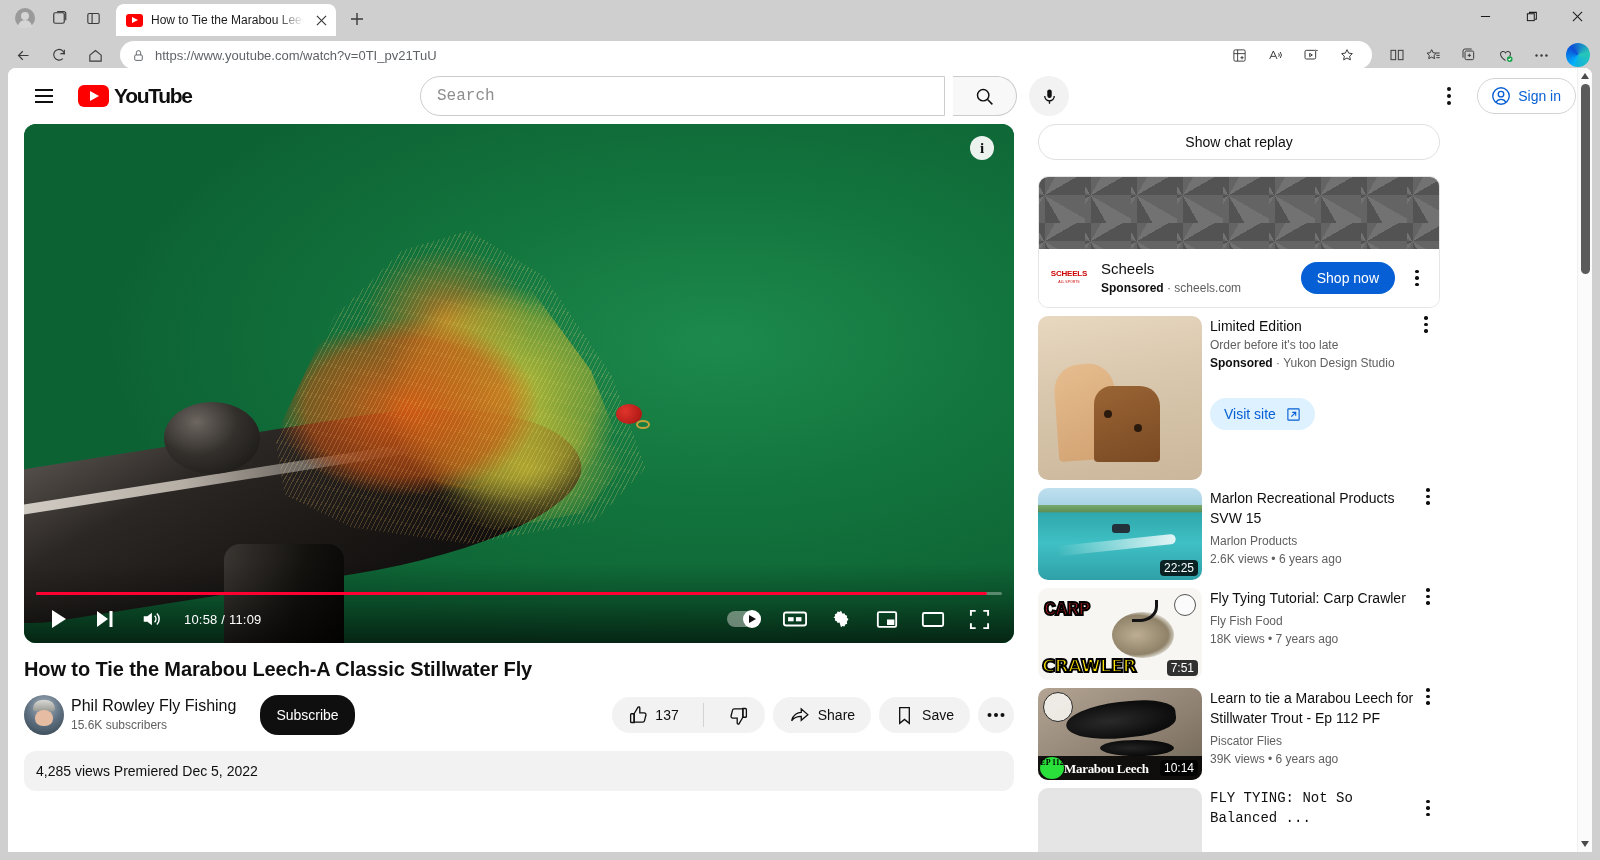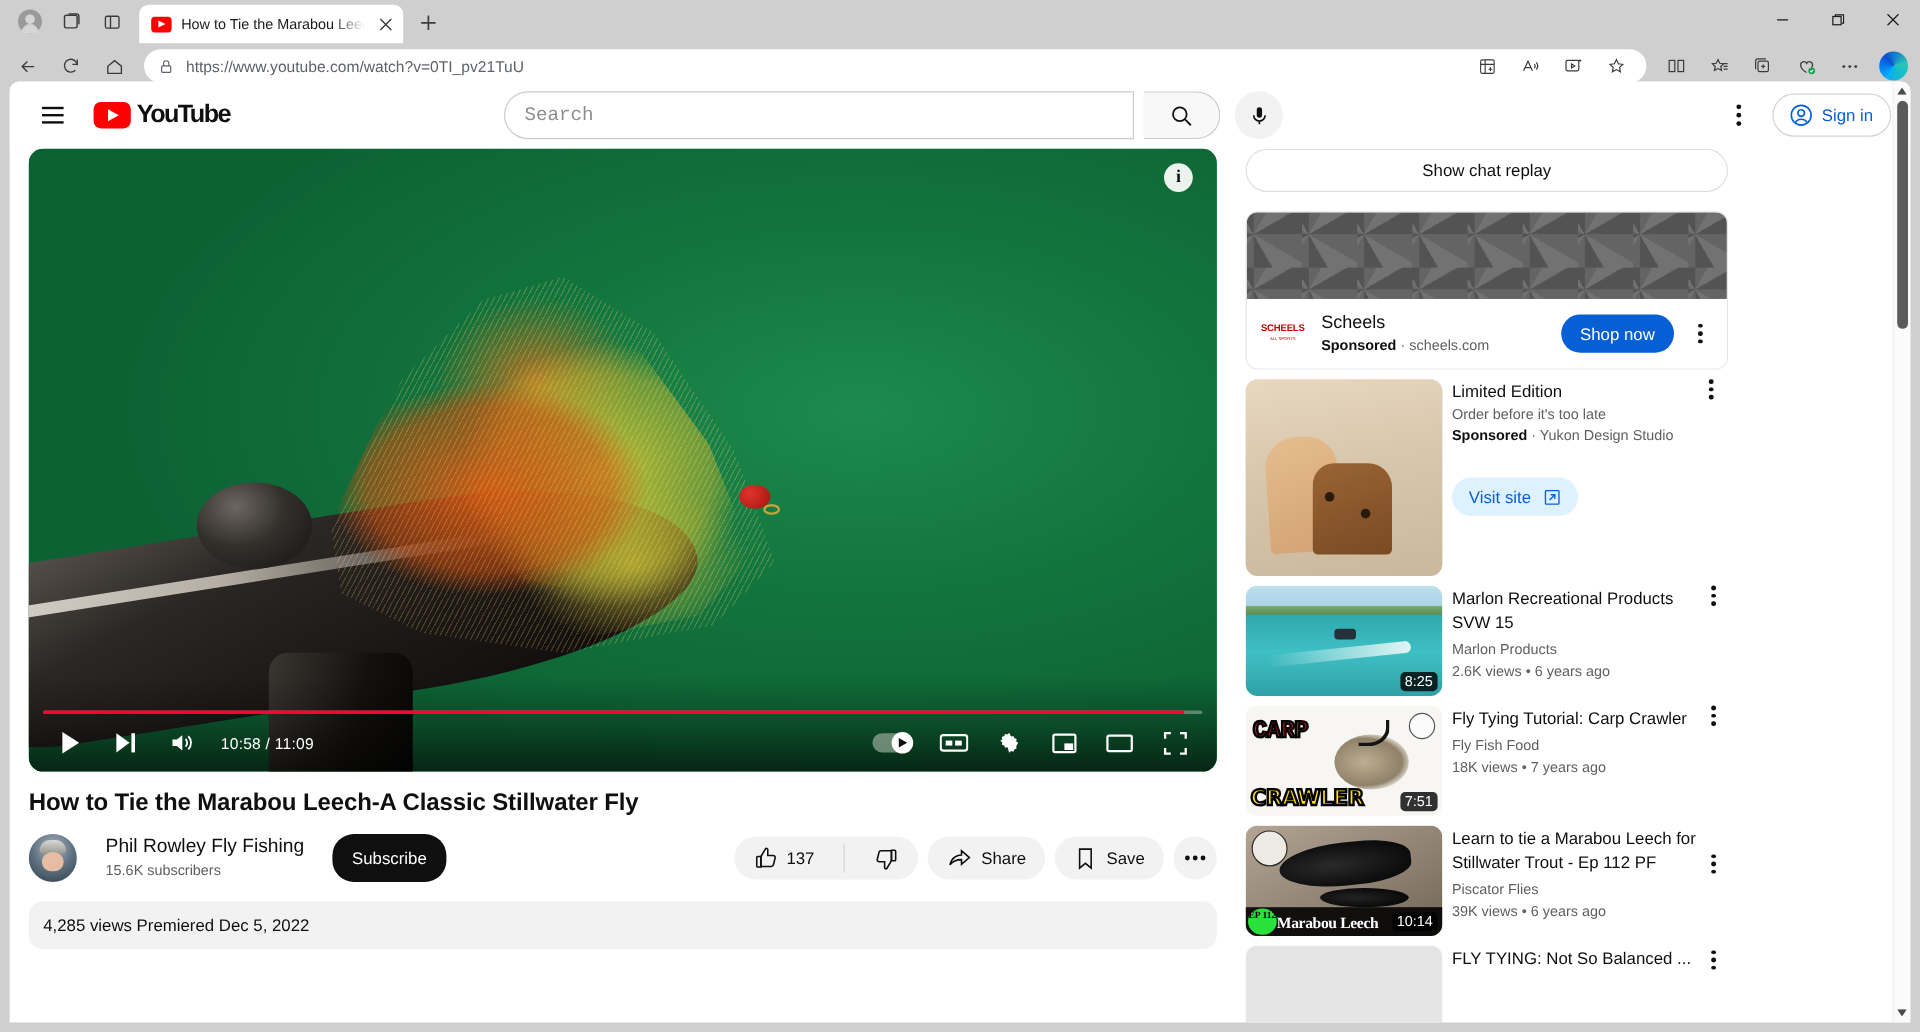--- a/index.html
+++ b/index.html
@@ -241,21 +241,21 @@
     position: relative;
   }
   .avatar::before {
     content:""; position:absolute; left: 9px; top: 5px; width: 22px; height: 11px;
     background: linear-gradient(180deg,#d8d8d4,#9b9b96); border-radius: 11px 11px 3px 3px;
   }
   .avatar::after {
     content:""; position:absolute; left: 11px; top: 15px; width: 18px; height: 16px;
     background: #e6bda2; border-radius: 50% 50% 45% 45%;
   }
-  .owner-meta { margin-left: 24px; }
+  .owner-meta { margin-left: 7px; }
   .owner-name { font-size: 16px; font-weight: 500; color:#0f0f0f; line-height: 20px; }
   .owner-subs { font-size: 12px; color:#606060; line-height: 18px; }
   .subscribe-btn {
     margin-left: 24px; height: 40px; border-radius: 18px; background:#0f0f0f; color:#fff;
     display:flex; align-items:center; padding: 0 16px; font-size: 14px; font-weight: 500;
   }
   .actions { margin-left:auto; display:flex; align-items:center; gap: 8px; }
   .pill {
     height: 36px; border-radius: 18px; background:#f2f2f2; display:flex; align-items:center;
     padding: 0 16px; gap: 8px; font-size: 14px; font-weight: 500; color:#0f0f0f;
@@ -823,21 +823,21 @@
             </div>
           </div>
         </div>
 
         <div class="vid-item">
           <div class="vid-thumb">
             <div class="thumb-boat">
               <div class="wake"></div>
               <div class="boat"></div>
             </div>
-            <div class="vid-dur">8:25</div>
+            <div class="vid-dur">22:25</div>
           </div>
           <div class="vid-info">
             <div style="display:flex;align-items:flex-start;">
               <div class="vid-title" style="flex:1">Marlon Recreational Products SVW 15</div>
               <div class="menu-dots">
                   <i></i>
                   <i></i>
                   <i></i>
                 </div>
             </div>
@@ -877,39 +877,39 @@
               <div class="stamp"></div>
               <div class="body"></div>
               <div class="body2"></div>
               <div class="bar"></div>
               <div class="bartxt">Marabou Leech</div>
               <div class="epbadge">EP 112</div>
             </div>
             <div class="vid-dur">10:14</div>
           </div>
           <div class="vid-info">
-            <div style="display:flex;align-items:flex-end;">
+            <div style="display:flex;align-items:flex-start;">
               <div class="vid-title" style="flex:1">Learn to tie a Marabou Leech for Stillwater Trout - Ep 112 PF</div>
               <div class="menu-dots">
                   <i></i>
                   <i></i>
                   <i></i>
                 </div>
             </div>
             <div class="vid-chan">Piscator Flies</div>
             <div class="vid-meta">39K views  •  6 years ago</div>
           </div>
         </div>
 
         <div class="vid-item">
           <div class="vid-thumb">
             <div class="thumb-partial"></div>
           </div>
           <div class="vid-info">
-            <div style="display:flex;align-items:flex-end;">
+            <div style="display:flex;align-items:center;font-family:Liberation Mono, monospace;">
               <div class="vid-title" style="flex:1">FLY TYING: Not So Balanced ...</div>
               <div class="menu-dots">
                   <i></i>
                   <i></i>
                   <i></i>
                 </div>
             </div>
           </div>
         </div>
 

